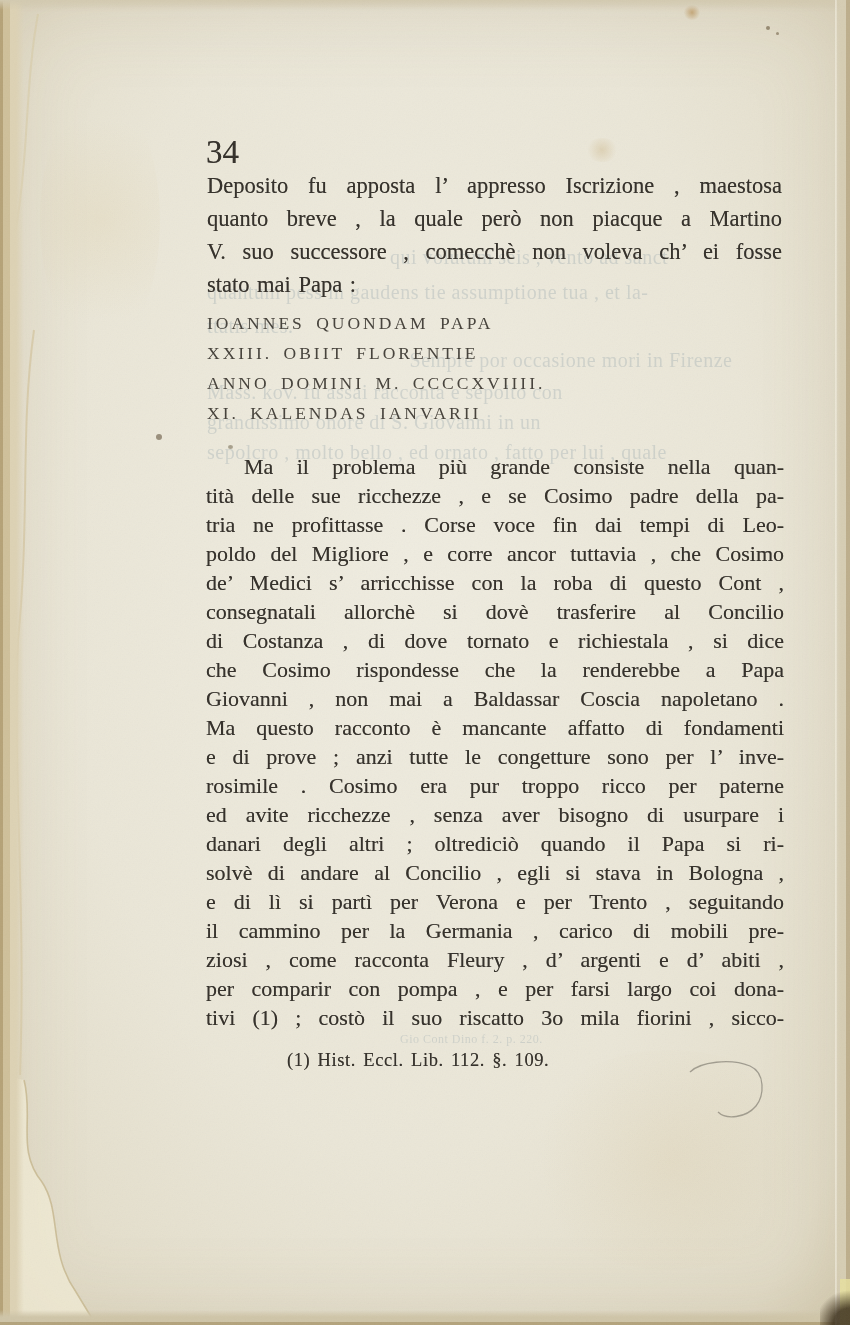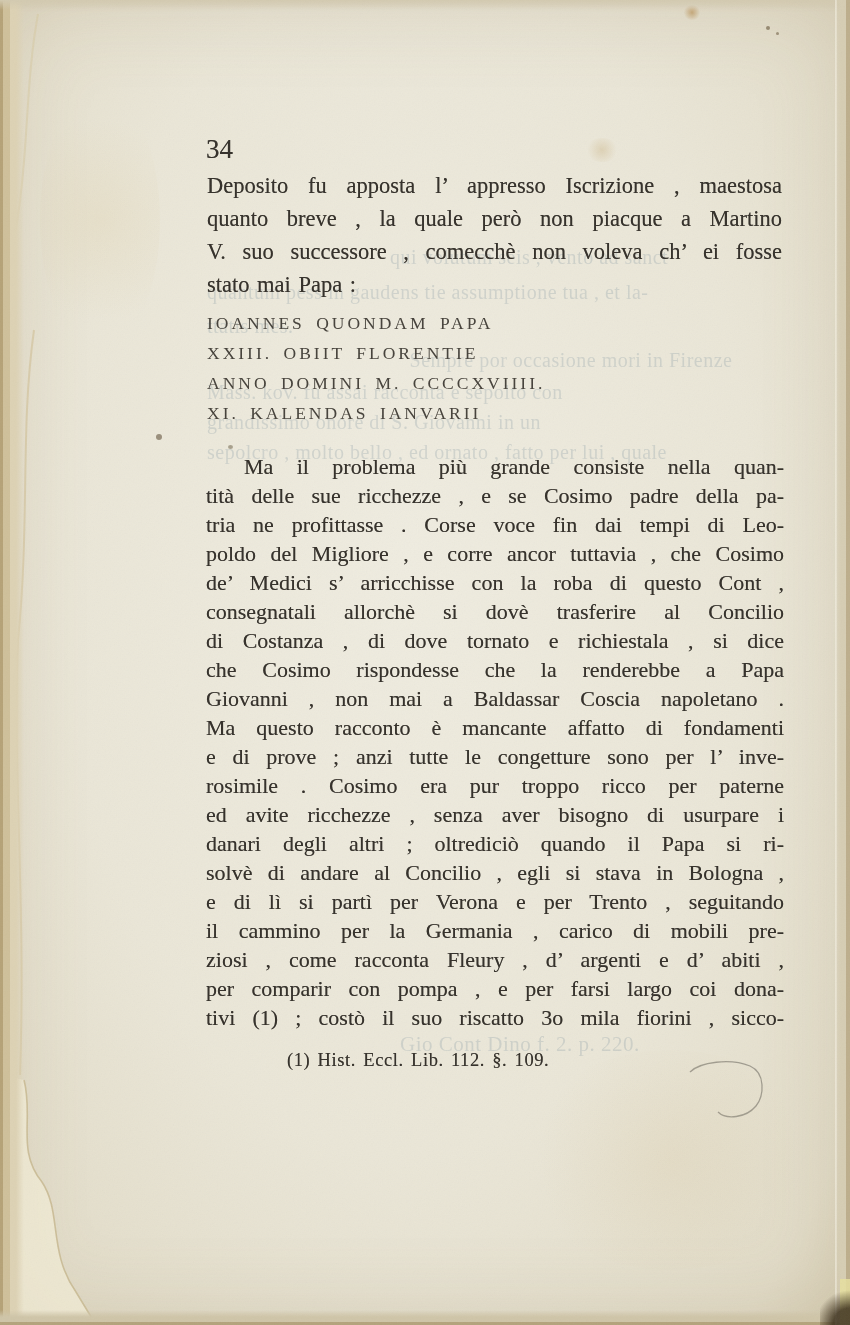--- a/index.html
+++ b/index.html
@@ -27,40 +27,40 @@
   #stain-3{left:156px;top:434px;width:6px;height:6px;background:rgba(85,70,45,.55);}
   #stain-4{left:228px;top:445px;width:5px;height:4px;background:rgba(85,70,45,.45);}
   #stain-5{left:766px;top:26px;width:4px;height:4px;background:rgba(90,72,44,.55);}
   #stain-6{left:776px;top:32px;width:3px;height:3px;background:rgba(90,72,44,.5);}
   #stain-7{left:520px;top:1050px;width:300px;height:220px;border-radius:50%;
            background:radial-gradient(circle,rgba(205,180,130,.14),rgba(205,180,130,0) 70%);}
   #stain-8{left:40px;top:90px;width:120px;height:260px;border-radius:50%;
            background:radial-gradient(circle,rgba(220,205,165,.25),rgba(220,205,165,0) 70%);}
   
   .ink{color:#332f29;text-shadow:0 0 .5px rgba(51,47,41,.55);}
-  #page-number{position:absolute;left:206px;top:134px;font-size:27px;}
+  #page-number{position:absolute;left:206px;top:134px;font-size:33px;}
   #intro-paragraph{position:absolute;left:207px;top:169px;width:575px;font-size:22.5px;line-height:33px;word-spacing:2px;}
   #memorial-inscription{position:absolute;left:207px;top:308px;width:575px;text-align:left;
       font-size:17.5px;line-height:30px;letter-spacing:3px;color:#45413a;word-spacing:4px;}
   #main-paragraph{position:absolute;left:206px;top:452px;width:578px;font-size:22px;line-height:29px;word-spacing:1.5px;}
   #footnote{position:absolute;left:247px;top:1050px;font-size:18.5px;letter-spacing:.6px;word-spacing:2px;margin-left:40px;}
   .tline{text-align:justify;text-align-last:justify;white-space:normal;}
   .tline.noj{text-align:right;text-align-last:left;}
   .tline.ind{padding-left:38px;}
   
   .ghost{position:absolute;color:#8fa0a8;opacity:.30;filter:blur(.7px);font-size:20px;
          letter-spacing:.5px;pointer-events:none;z-index:1;}
   #ghost-1{left:390px;top:246px;width:392px;}
   #ghost-2{left:207px;top:281px;width:575px;}
   #ghost-3{left:207px;top:315px;width:240px;}
   #ghost-4{left:360px;top:349px;width:422px;text-align:center;}
   #ghost-5{left:207px;top:381px;width:575px;}
   #ghost-6{left:207px;top:411px;width:575px;}
   #ghost-7{left:207px;top:441px;width:575px;}
-  #ghost-8{left:400px;top:1032px;width:320px;font-size:21px;}
+  #ghost-8{left:400px;top:1032px;width:320px;font-size:12px;}
   .textlayer{position:relative;z-index:3;}
   svg.deco{position:absolute;left:0;top:0;pointer-events:none;}
   #grain{z-index:6;}
 </style>
 </head>
 <body>
 
 <div id="scan">
 
   <div class="ghost" id="ghost-1">qui volutum seis , vento ad sanct</div>

